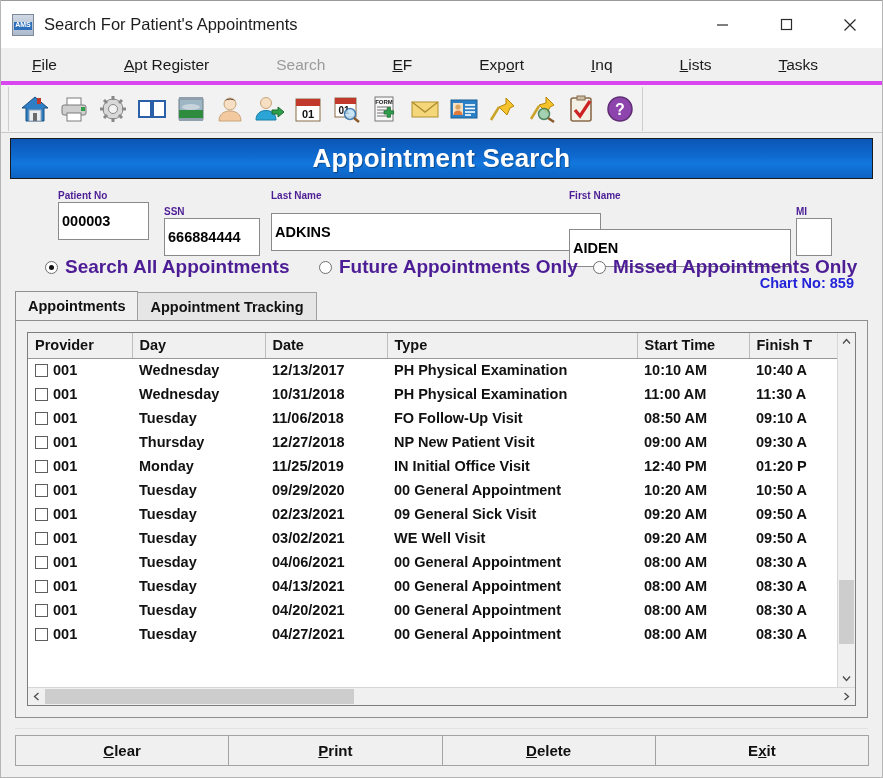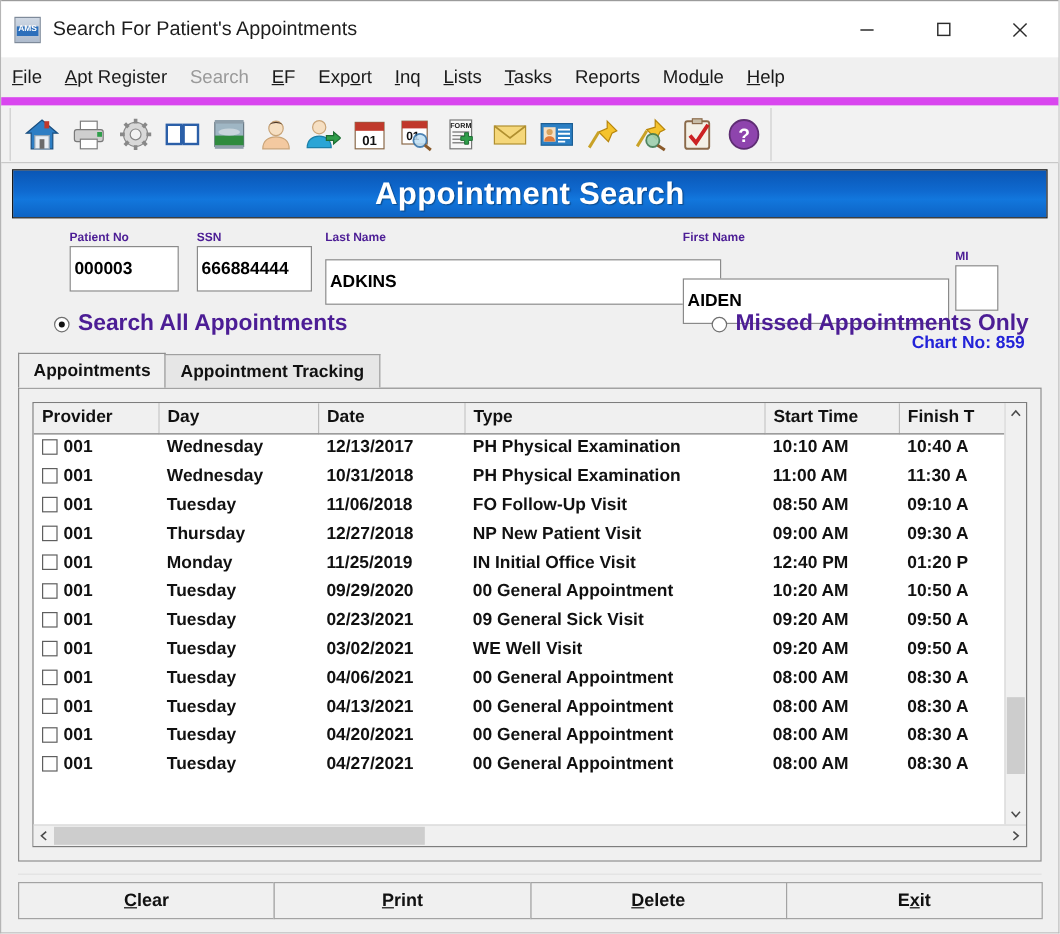--- a/index.html
+++ b/index.html
@@ -64,23 +64,24 @@
     color: #2b2b2b;
   }
   .wc svg { display: block; }
 
   
   .menubar {
     height: 33px;
     background: #f0f0f0;
     display: flex;
     align-items: center;
-    padding-left: 8px;
-    flex: 0 0 auto;
-    border-bottom: 7px solid #d946ef;
+    padding-left: 30px;
+    flex: 0 0 auto;
+    border-bottom: 4px solid #d946ef;
+    gap: 48px;
   }
   .menuitem {
     font-size: 15.5px;
     color: #1a1a1a;
     margin-right: 17px;
     white-space: nowrap;
     padding: 2px 1px;
   }
   .menuitem.disabled { color: #9a9a9a; }
   .mn { text-decoration: underline; }
@@ -568,21 +569,21 @@
     <div class="banner">
       <div class="banner-title">Appointment Search</div>
     </div>
   </div>
 
   <div class="fields">
     <div class="fld" style="left:57px; top:0;">
       <span class="fld-label">Patient No</span>
       <input class="fld-input" style="width: 91px;" value="000003">
     </div>
-    <div class="fld" style="left:163px; top:0;">
+    <div class="fld" style="left:163px; top:16px;">
       <span class="fld-label">SSN</span>
       <input class="fld-input" style="width: 96px;" value="666884444">
     </div>
     <div class="fld" style="left:270px; top:0;">
       <span class="fld-label">Last Name</span>
       <input class="fld-input" style="width: 330px; margin-top: 12px;" value="ADKINS">
     </div>
     <div class="fld" style="left:568px; top:0;">
       <span class="fld-label">First Name</span>
       <input class="fld-input" style="width: 222px; margin-top: 28px;" value="AIDEN">
@@ -590,20 +591,24 @@
     <div class="fld" style="left:795px; top:16px;">
       <span class="fld-label">MI</span>
       <input class="fld-input" style="width: 36px;" value="">
     </div>
   </div>
 
   <div class="radios">
     <div class="radio-opt" style="left:44px; top:0;">
       <span class="radio-dot on"></span>
       <span class="radio-label">Search All Appointments</span>
+    </div>
+    <div class="radio-opt" style="left:318px; top:0;">
+      <span class="radio-dot"></span>
+      <span class="radio-label">Future Appointments Only</span>
     </div>
     <div class="radio-opt" style="left:592px; top:0;">
       <span class="radio-dot"></span>
       <span class="radio-label">Missed Appointments Only</span>
     </div>
   </div>
 
   <div class="tabrow">
     <div class="tab active">
       <span>Appointments</span>

